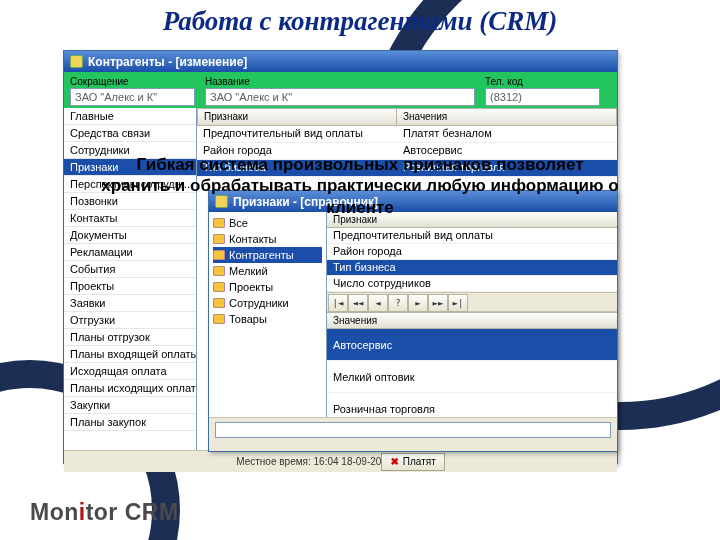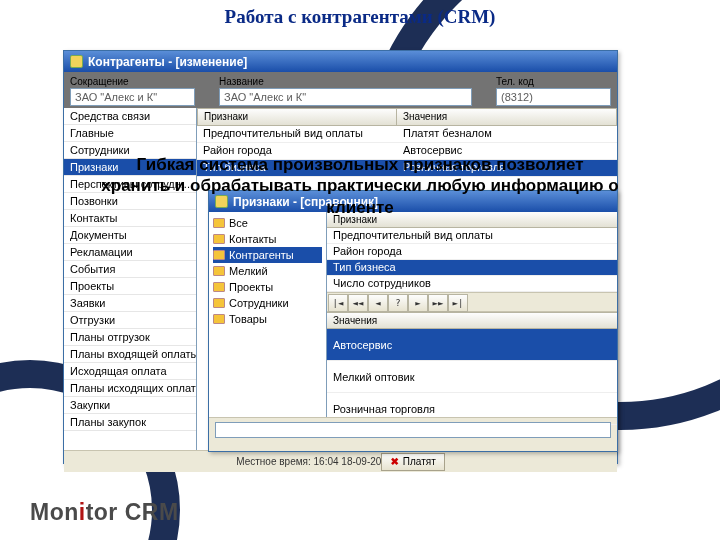--- a/index.html
+++ b/index.html
@@ -15,43 +15,43 @@
     position: absolute; inset: 0; overflow: hidden; z-index: 0;
   }
   .circle { position: absolute; border-radius: 50%; border: 28px solid #0a1c47; opacity: 0.92; }
   .c1 { width: 520px; height: 520px; right: -160px; top: -90px; }
   .c2 { width: 300px; height: 300px; left: -120px; bottom: -120px; }
 
   .slide-title {
     position: absolute; top: 6px; left: 0; right: 0;
     text-align: center; z-index: 5;
     font-family: Georgia, "Times New Roman", serif;
-    font-weight: bold; 
-    font-size: 19px; color: #0a2a86;
+    font-weight: bold; font-style: italic;
+    font-size: 27px; color: #0a2a86;
   }
 
   .window {
     position: absolute;
     background: #ece9d8;
     border: 1px solid #3b6ea5;
     box-shadow: 2px 2px 4px rgba(0,0,0,0.25);
     z-index: 2;
   }
   .titlebar {
     height: 21px; background: linear-gradient(#5a8ed8,#1a4ea9);
     color: #fff; font-size: 12px; font-weight: bold;
     display: flex; align-items: center; padding: 0 6px; gap: 5px;
   }
   .titlebar .icon { width: 13px; height: 13px; background:#f2d35b; border:1px solid #7a5; border-radius:2px; }
 
   .main-win { top: 50px; left: 63px; width: 555px; height: 414px; }
 
   .fields-row {
-    display: flex; gap: 24px; padding: 4px 6px 2px 6px;
-    background: #737373;
+    display: flex; gap: 10px; padding: 4px 6px 2px 6px;
+    background: #22c55e;
   }
   .field { display: flex; flex-direction: column; }
   .field > label { font-size: 10px; color: #000; margin-bottom: 1px; }
   .field > input {
     border: 1px solid #7f9db9; background: #fff; height: 18px;
     padding: 2px 4px; font: inherit; color: #5c5c5c;
   }
   .f-shortname { width: 125px; }
   .f-name { width: 270px; }
   .f-tel  { width: 115px; }
@@ -186,22 +186,22 @@
       <input value="ЗАО &quot;Алекс и К&quot;" style="">
     </div>
     <div class="field f-tel">
       <label>Тел. код</label>
       <input value="(8312)" style="">
     </div>
   </div>
 
   <div class="body-split">
     <div class="sidebar" id="sidebar">
+        <div class="item">Главные</div>
         <div class="item">Средства связи</div>
-        <div class="item">Главные</div>
         <div class="item">Сотрудники</div>
         <div class="item sel">Признаки</div>
         <div class="item">Перспективы сотрудн...</div>
         <div class="item">Позвонки</div>
         <div class="item">Контакты</div>
         <div class="item">Документы</div>
         <div class="item">Рекламации</div>
         <div class="item">События</div>
         <div class="item">Проекты</div>
         <div class="item">Заявки</div>

